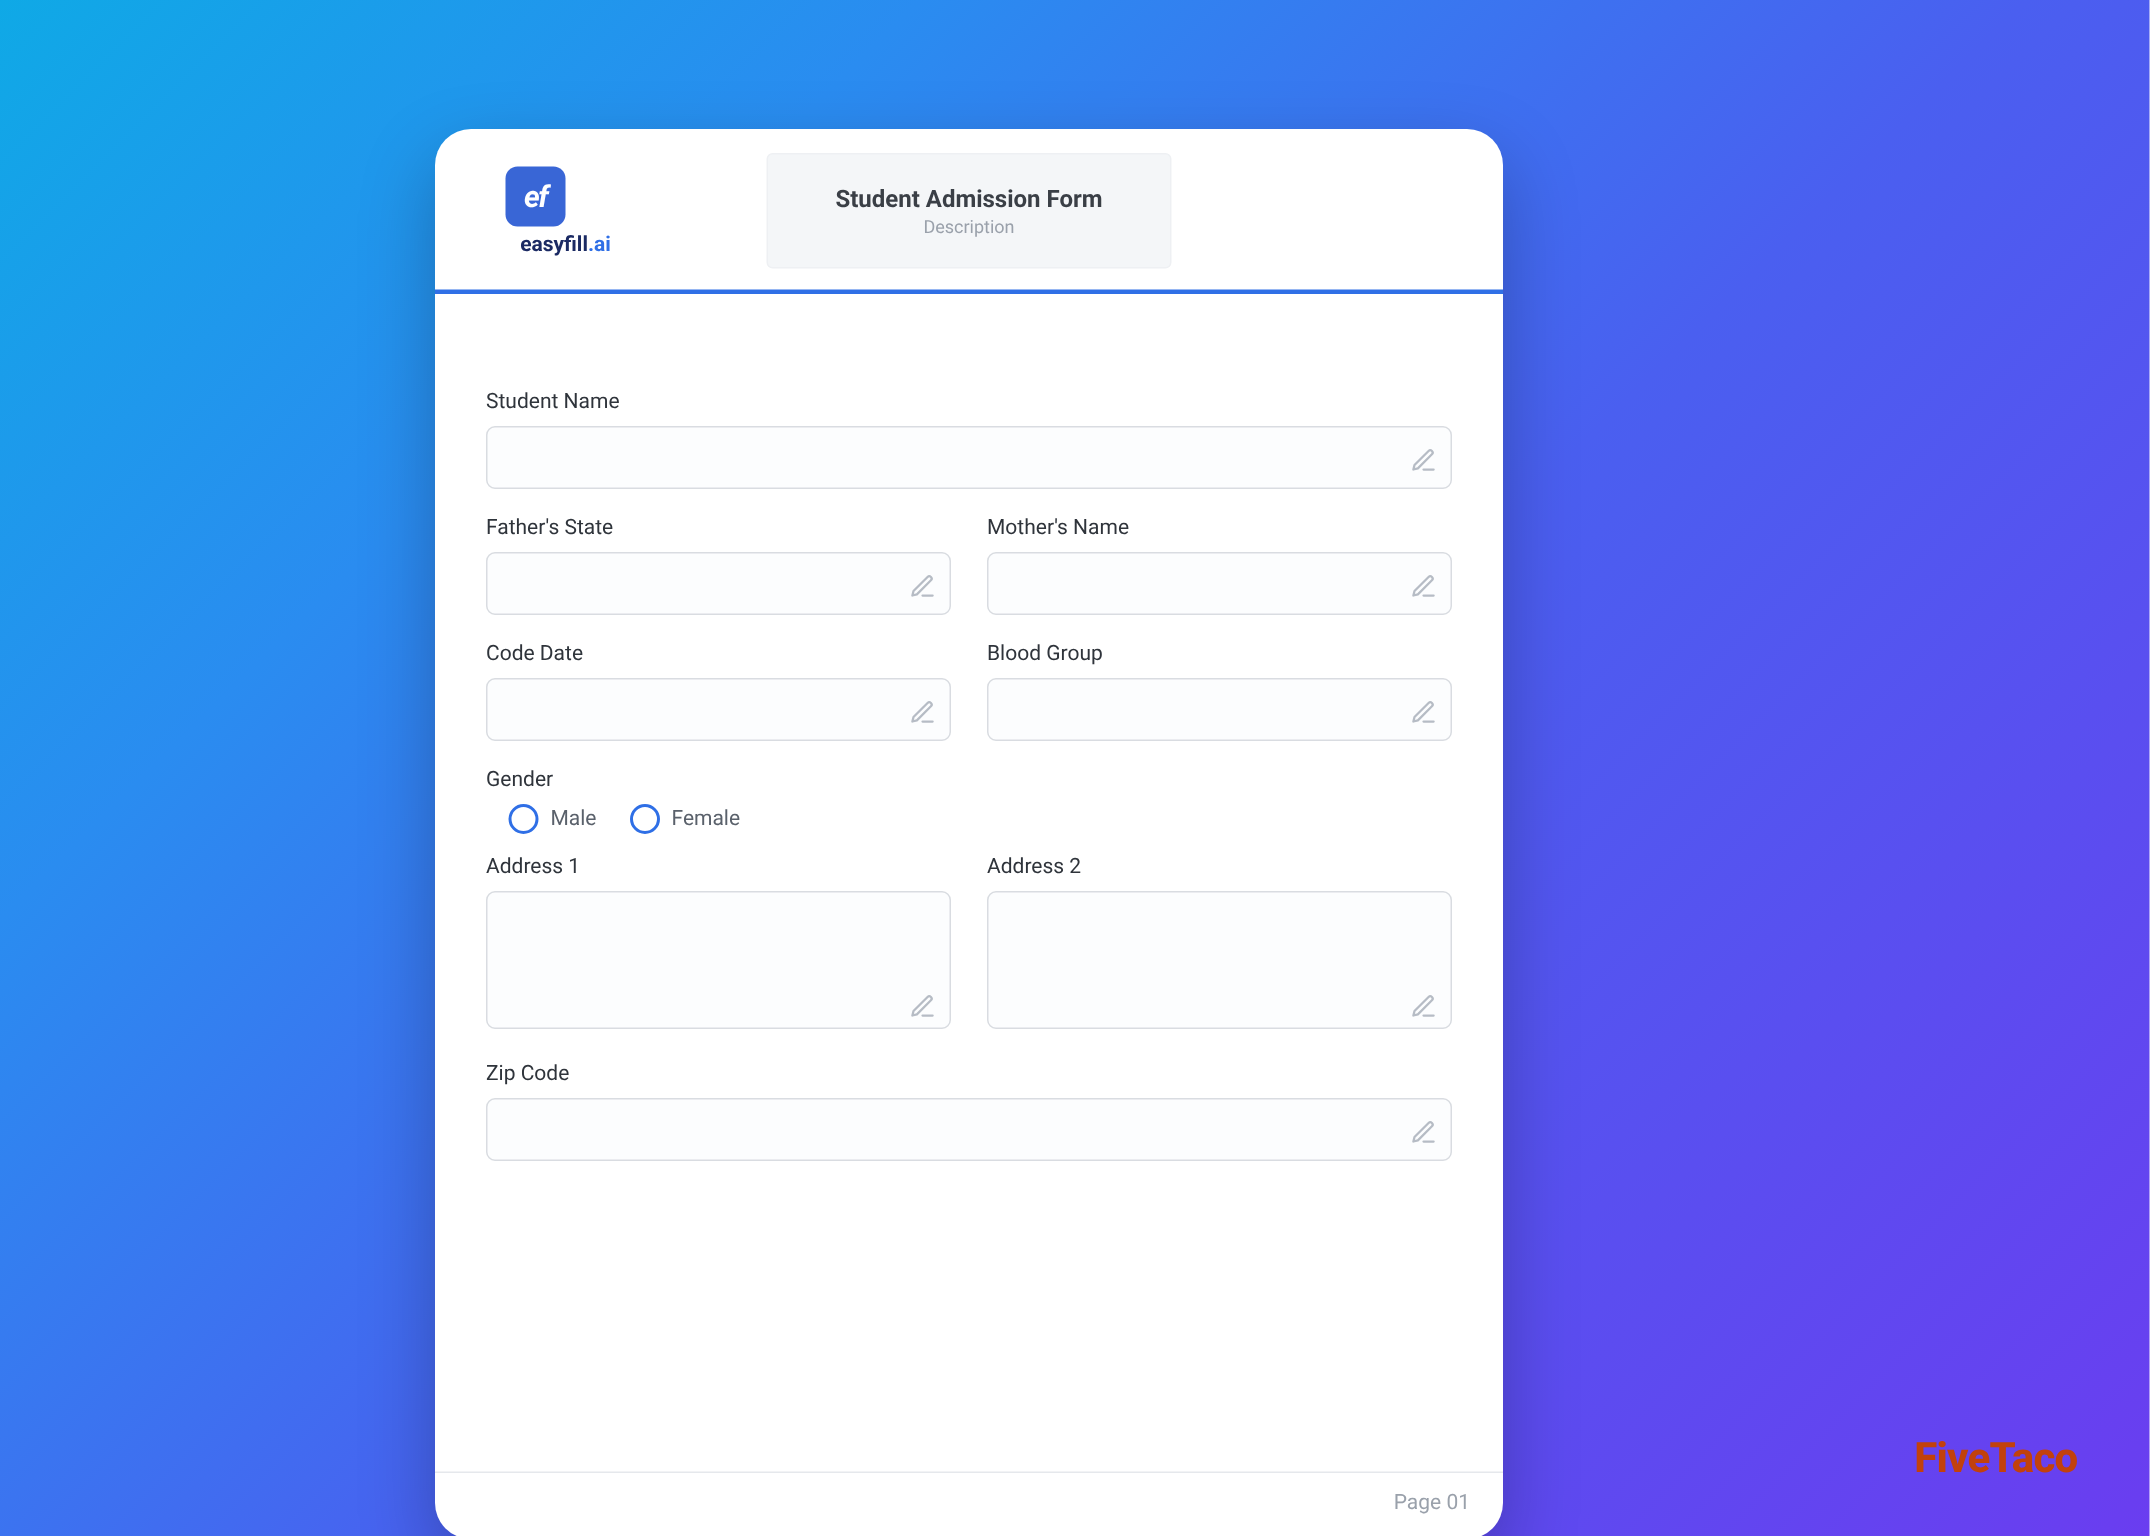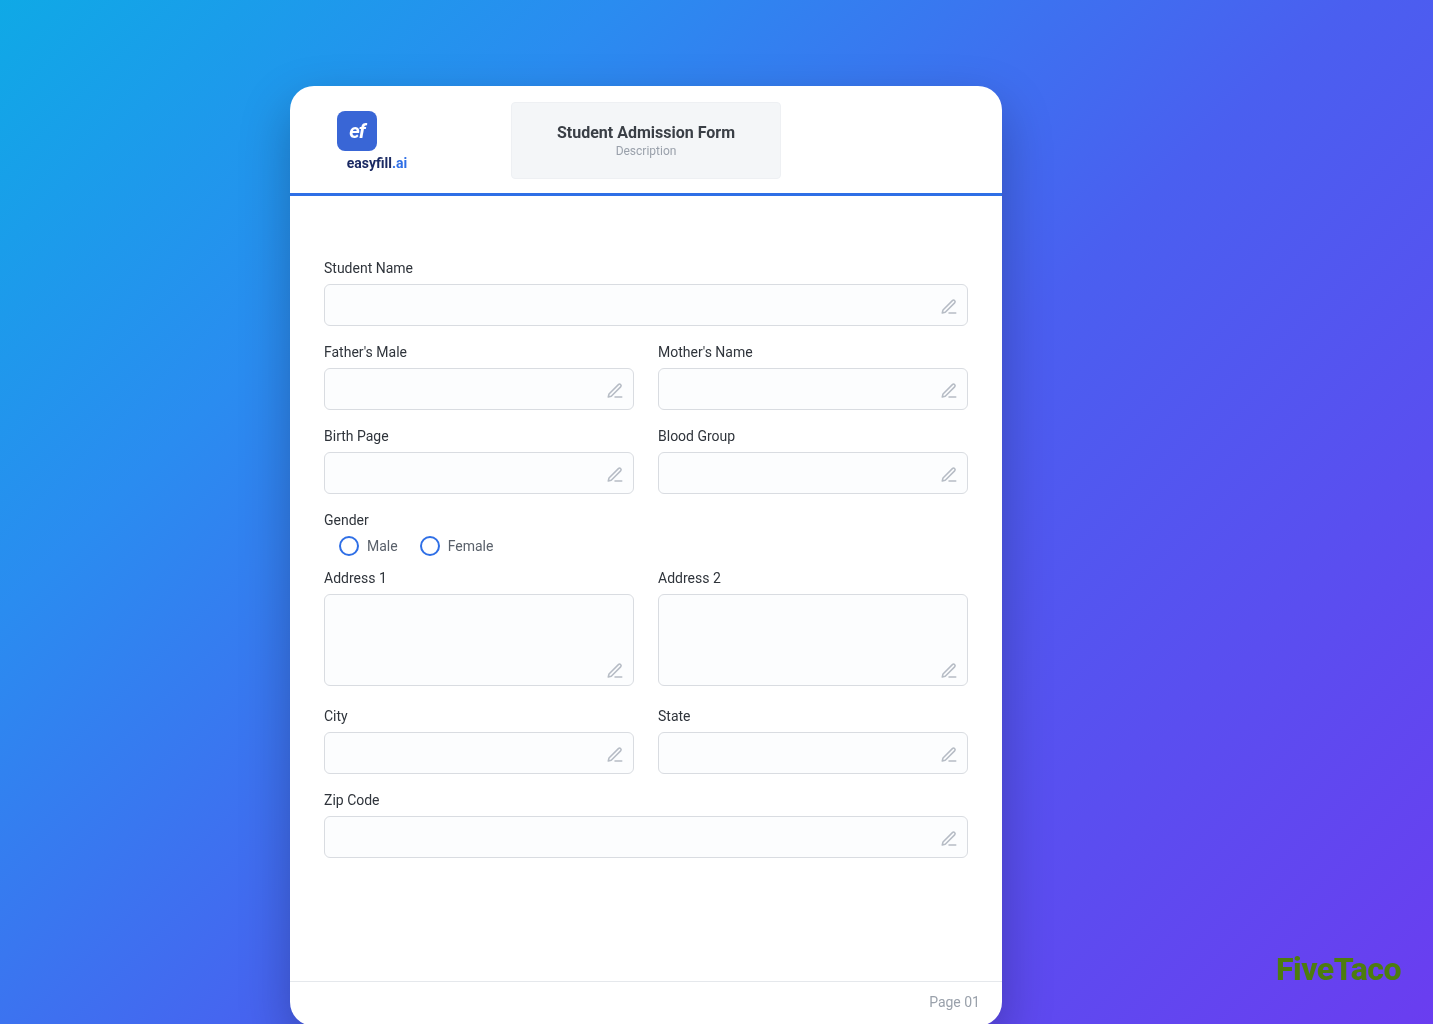--- a/index.html
+++ b/index.html
@@ -147,24 +147,24 @@
   .card-footer {
     border-top: 1px solid #e5e8ec;
     padding: 12px 22px 16px 22px;
     text-align: right;
     font-size: 14px;
     color: #9aa1ab;
   }
 
   .watermark {
     position: absolute;
-    right: 32px;
+    right: 48px;
     bottom: 36px;
-    color: #4d7c0f;
-    font-size: 32px;
+    color: #c2410c;
+    font-size: 28px;
     font-weight: 800;
     letter-spacing: -0.5px;
   }
 </style>
 </head>
 <body>
 
 <div class="card">
 
   <div class="card-header">
@@ -191,21 +191,21 @@
           <svg viewBox="0 0 24 24" fill="none" stroke="currentColor" stroke-width="2" stroke-linecap="round" stroke-linejoin="round">
               <path d="M12 20h9"></path>
               <path d="M16.5 3.5a2.12 2.12 0 0 1 3 3L7 19l-4 1 1-4 12.5-12.5z"></path>
             </svg>
         </span>
       </div>
     </div>
 
     <div class="row">
       <div class="col field">
-        <label class="field-label">Father's Male</label>
+        <label class="field-label">Father's State</label>
         <div class="input-wrap">
           <input type="text" class="text-input" value="" style="">
           <span class="edit-icon">
             <svg viewBox="0 0 24 24" fill="none" stroke="currentColor" stroke-width="2" stroke-linecap="round" stroke-linejoin="round">
                 <path d="M12 20h9"></path>
                 <path d="M16.5 3.5a2.12 2.12 0 0 1 3 3L7 19l-4 1 1-4 12.5-12.5z"></path>
               </svg>
           </span>
         </div>
       </div>
@@ -218,21 +218,21 @@
                 <path d="M12 20h9"></path>
                 <path d="M16.5 3.5a2.12 2.12 0 0 1 3 3L7 19l-4 1 1-4 12.5-12.5z"></path>
               </svg>
           </span>
         </div>
       </div>
     </div>
 
     <div class="row">
       <div class="col field">
-        <label class="field-label">Birth Page</label>
+        <label class="field-label">Code Date</label>
         <div class="input-wrap">
           <input type="text" class="text-input" value="" style="">
           <span class="edit-icon">
             <svg viewBox="0 0 24 24" fill="none" stroke="currentColor" stroke-width="2" stroke-linecap="round" stroke-linejoin="round">
                 <path d="M12 20h9"></path>
                 <path d="M16.5 3.5a2.12 2.12 0 0 1 3 3L7 19l-4 1 1-4 12.5-12.5z"></path>
               </svg>
           </span>
         </div>
       </div>
@@ -284,46 +284,20 @@
           <span class="edit-icon">
             <svg viewBox="0 0 24 24" fill="none" stroke="currentColor" stroke-width="2" stroke-linecap="round" stroke-linejoin="round">
                 <path d="M12 20h9"></path>
                 <path d="M16.5 3.5a2.12 2.12 0 0 1 3 3L7 19l-4 1 1-4 12.5-12.5z"></path>
               </svg>
           </span>
         </div>
       </div>
     </div>
 
-    <div class="row">
-      <div class="col field">
-        <label class="field-label">City</label>
-        <div class="input-wrap">
-          <input type="text" class="text-input" value="" style="">
-          <span class="edit-icon">
-            <svg viewBox="0 0 24 24" fill="none" stroke="currentColor" stroke-width="2" stroke-linecap="round" stroke-linejoin="round">
-                <path d="M12 20h9"></path>
-                <path d="M16.5 3.5a2.12 2.12 0 0 1 3 3L7 19l-4 1 1-4 12.5-12.5z"></path>
-              </svg>
-          </span>
-        </div>
-      </div>
-      <div class="col field">
-        <label class="field-label">State</label>
-        <div class="input-wrap">
-          <input type="text" class="text-input" value="" style="">
-          <span class="edit-icon">
-            <svg viewBox="0 0 24 24" fill="none" stroke="currentColor" stroke-width="2" stroke-linecap="round" stroke-linejoin="round">
-                <path d="M12 20h9"></path>
-                <path d="M16.5 3.5a2.12 2.12 0 0 1 3 3L7 19l-4 1 1-4 12.5-12.5z"></path>
-              </svg>
-          </span>
-        </div>
-      </div>
-    </div>
 
     <div class="field">
       <label class="field-label">Zip Code</label>
       <div class="input-wrap">
         <input type="text" class="text-input" value="" style="">
         <span class="edit-icon">
           <svg viewBox="0 0 24 24" fill="none" stroke="currentColor" stroke-width="2" stroke-linecap="round" stroke-linejoin="round">
               <path d="M12 20h9"></path>
               <path d="M16.5 3.5a2.12 2.12 0 0 1 3 3L7 19l-4 1 1-4 12.5-12.5z"></path>
             </svg>

